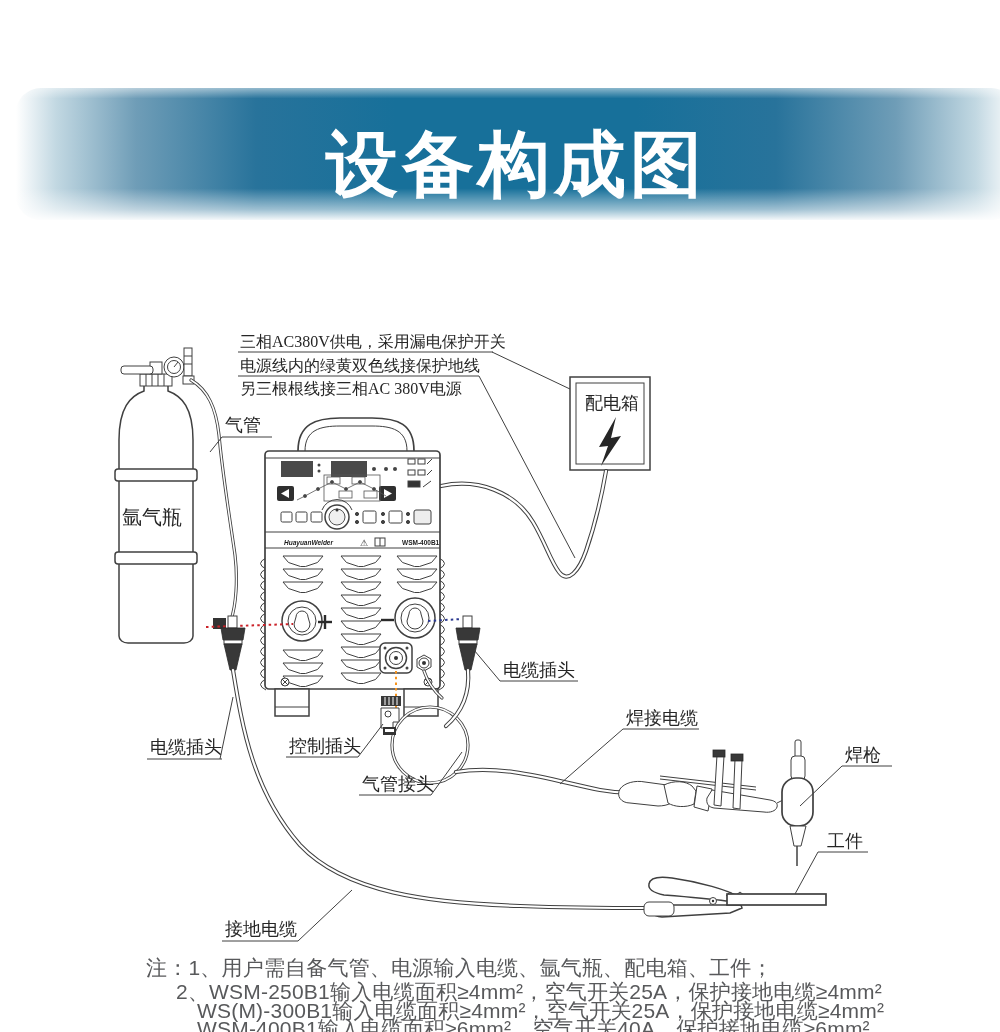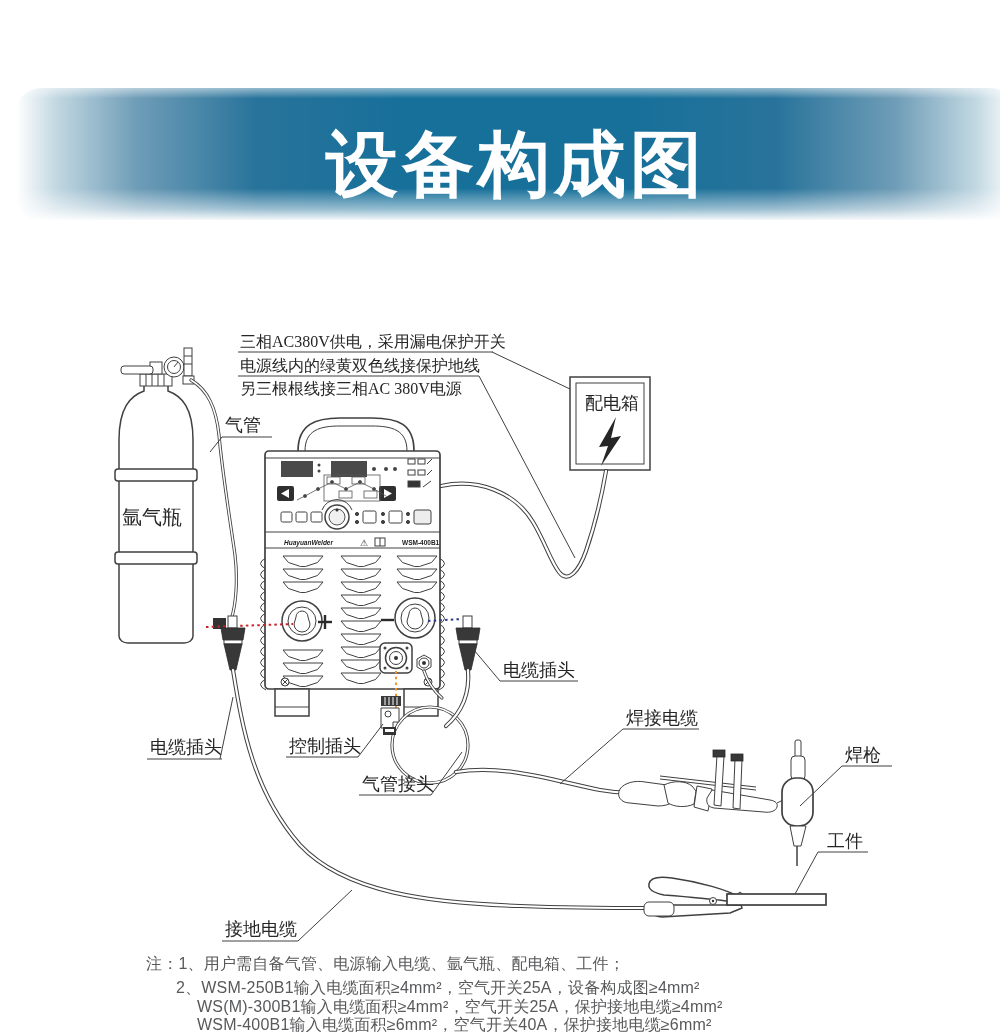--- a/index.html
+++ b/index.html
@@ -24,21 +24,21 @@
   .co{stroke:#404040;stroke-width:4.2;fill:none;stroke-linecap:round;}
   .ci{stroke:#ffffff;stroke-width:2.2;fill:none;stroke-linecap:round;}
   .cos{stroke:#404040;stroke-width:3.2;fill:none;stroke-linecap:round;}
   .cis{stroke:#ffffff;stroke-width:1.5;fill:none;stroke-linecap:round;}
   .lbl{font-family:"Liberation Serif",serif;font-size:18px;fill:#262626;}
   .lbl-sm{font-family:"Liberation Serif",serif;font-size:16px;fill:#262626;}
   .lbl-cyl{font-family:"Liberation Serif",serif;font-size:20px;fill:#262626;}
   .tiny{font-family:"Liberation Sans",sans-serif;font-size:6.5px;font-weight:bold;fill:#1c1c1c;}
   .louv{fill:#ffffff;stroke:#404040;stroke-width:1;}
   
-  .note-line{position:absolute;color:#58595b;font-size:16px;white-space:nowrap;letter-spacing:.2px;}
+  .note-line{position:absolute;color:#58595b;font-size:21px;white-space:nowrap;letter-spacing:.2px;}
 </style>
 </head>
 <body>
 
 <div id="page">
 
   <div id="banner">
     <h1>设备构成图</h1>
   </div>
 
@@ -366,21 +366,21 @@
       <line class="ln" x1="222" y1="941" x2="298" y2="941"></line>
       <line class="ln" x1="298" y1="941" x2="352" y2="890"></line>
     </g>
   </svg>
 
   <div>
     <div class="note-line" style="left:146px;top:954px;">
       <span>注：</span><span>1、</span><span>用户需自备气管、电源输入电缆、氩气瓶、配电箱、工件；</span>
     </div>
     <div class="note-line" style="left:176px;top:978px;">
-      <span>2、</span><span>WSM-250B1输入电缆面积≥4mm²，空气开关25A，设备构成图≥4mm²</span>
+      <span>2、</span><span>WSM-250B1输入电缆面积≥4mm²，空气开关25A，保护接地电缆≥4mm²</span>
     </div>
     <div class="note-line" style="left:197px;top:997px;text-align:right;">
       <span>WS(M)-300B1输入电缆面积≥4mm²，空气开关25A，保护接地电缆≥4mm²</span>
     </div>
     <div class="note-line" style="left:197px;top:1015px;">
       <span>WSM-400B1输入电缆面积≥6mm²，空气开关40A，保护接地电缆≥6mm²</span>
     </div>
   </div>
 
 </div>

